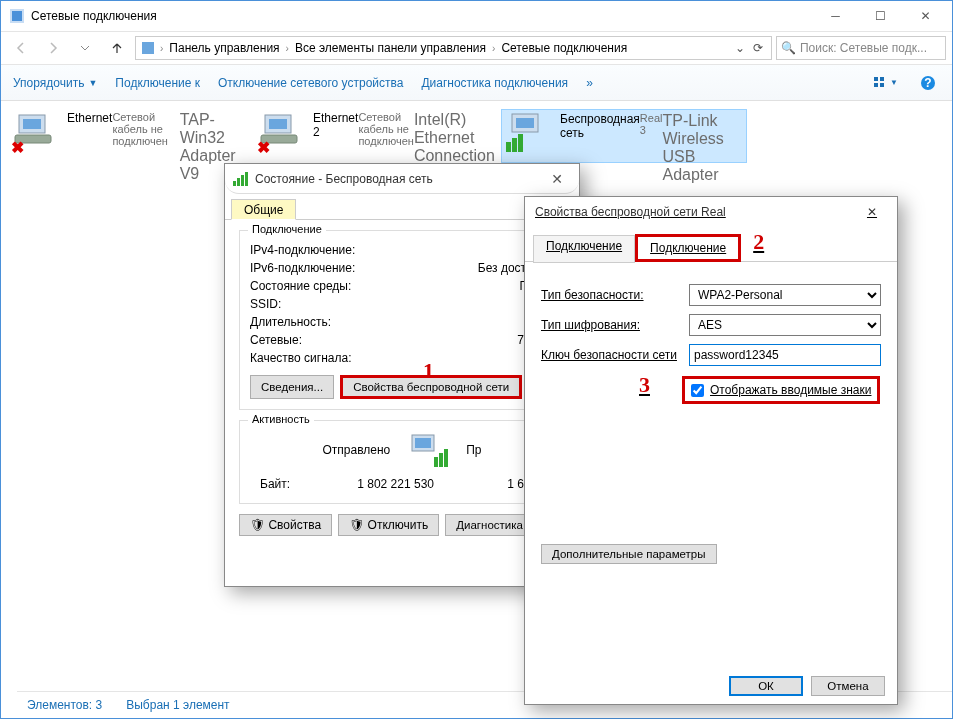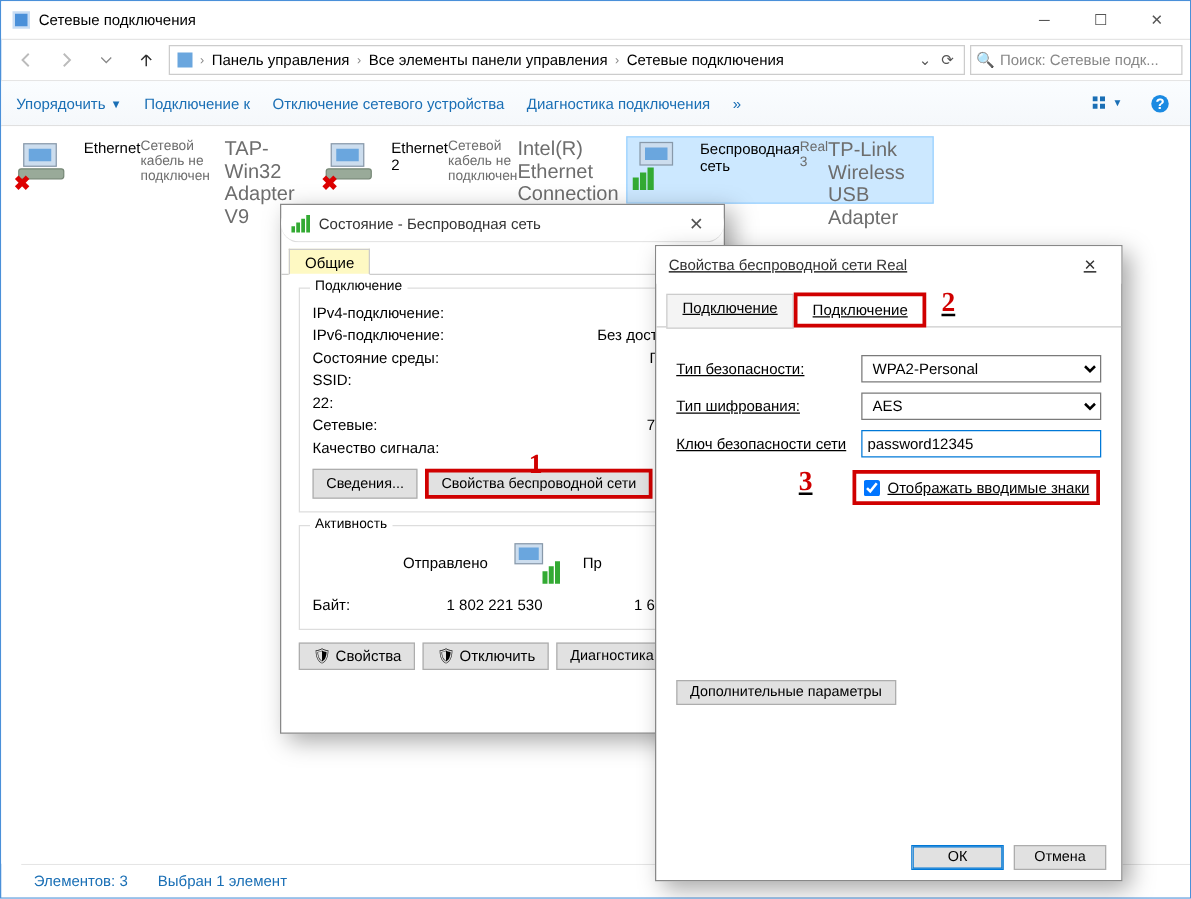--- a/index.html
+++ b/index.html
@@ -263,20 +263,21 @@
         </div>
       <div class="row">
           <span class="lbl">Состояние среды:</span>
           <span class="val">Подкл</span>
         </div>
       <div class="row">
           <span class="lbl">SSID:</span>
           <span class="val"></span>
         </div>
       <div class="row">
+          <span class="lbl">Длительность:</span>
           <span class="val">22:</span>
         </div>
       <div class="row">
           <span class="lbl">Сетевые:</span>
           <span class="val">72.2 М</span>
         </div>
       <div class="row">
           <span class="lbl">Качество сигнала:</span>
           <span class="val">
             <svg width="20" height="14">
@@ -301,21 +302,21 @@
             <svg width="44" height="38">
               <rect x="6" y="4" width="22" height="16" fill="#cde" stroke="#89a"></rect>
               <rect x="9" y="7" width="16" height="10" fill="#6aa6de"></rect>
               <rect x="28" y="26" width="4" height="10" fill="#3a3"></rect>
               <rect x="33" y="22" width="4" height="14" fill="#3a3"></rect>
               <rect x="38" y="18" width="4" height="18" fill="#3a3"></rect>
             </svg>
           </div>
         <div class="act-col">Пр</div>
       </div>
-      <div class="row" style="margin-top:6px;">
+      <div class="row" style="margin-top:6px;margin-left:10px;">
         <span class="lbl">Байт:</span>
         <span style="width:100px; text-align:right;">1 802 221 530</span>
         <span style="width:40px;"></span>
         <span style="width:80px; text-align:right;">1 654 35</span>
       </div>
     </div>
     <div class="btnrow">
       <button class="btn"><span>🛡</span> <span>Свойства</span></button>
       <button class="btn"><span>🛡</span> <span>Отключить</span></button>
       <button class="btn">Диагностика</button>

